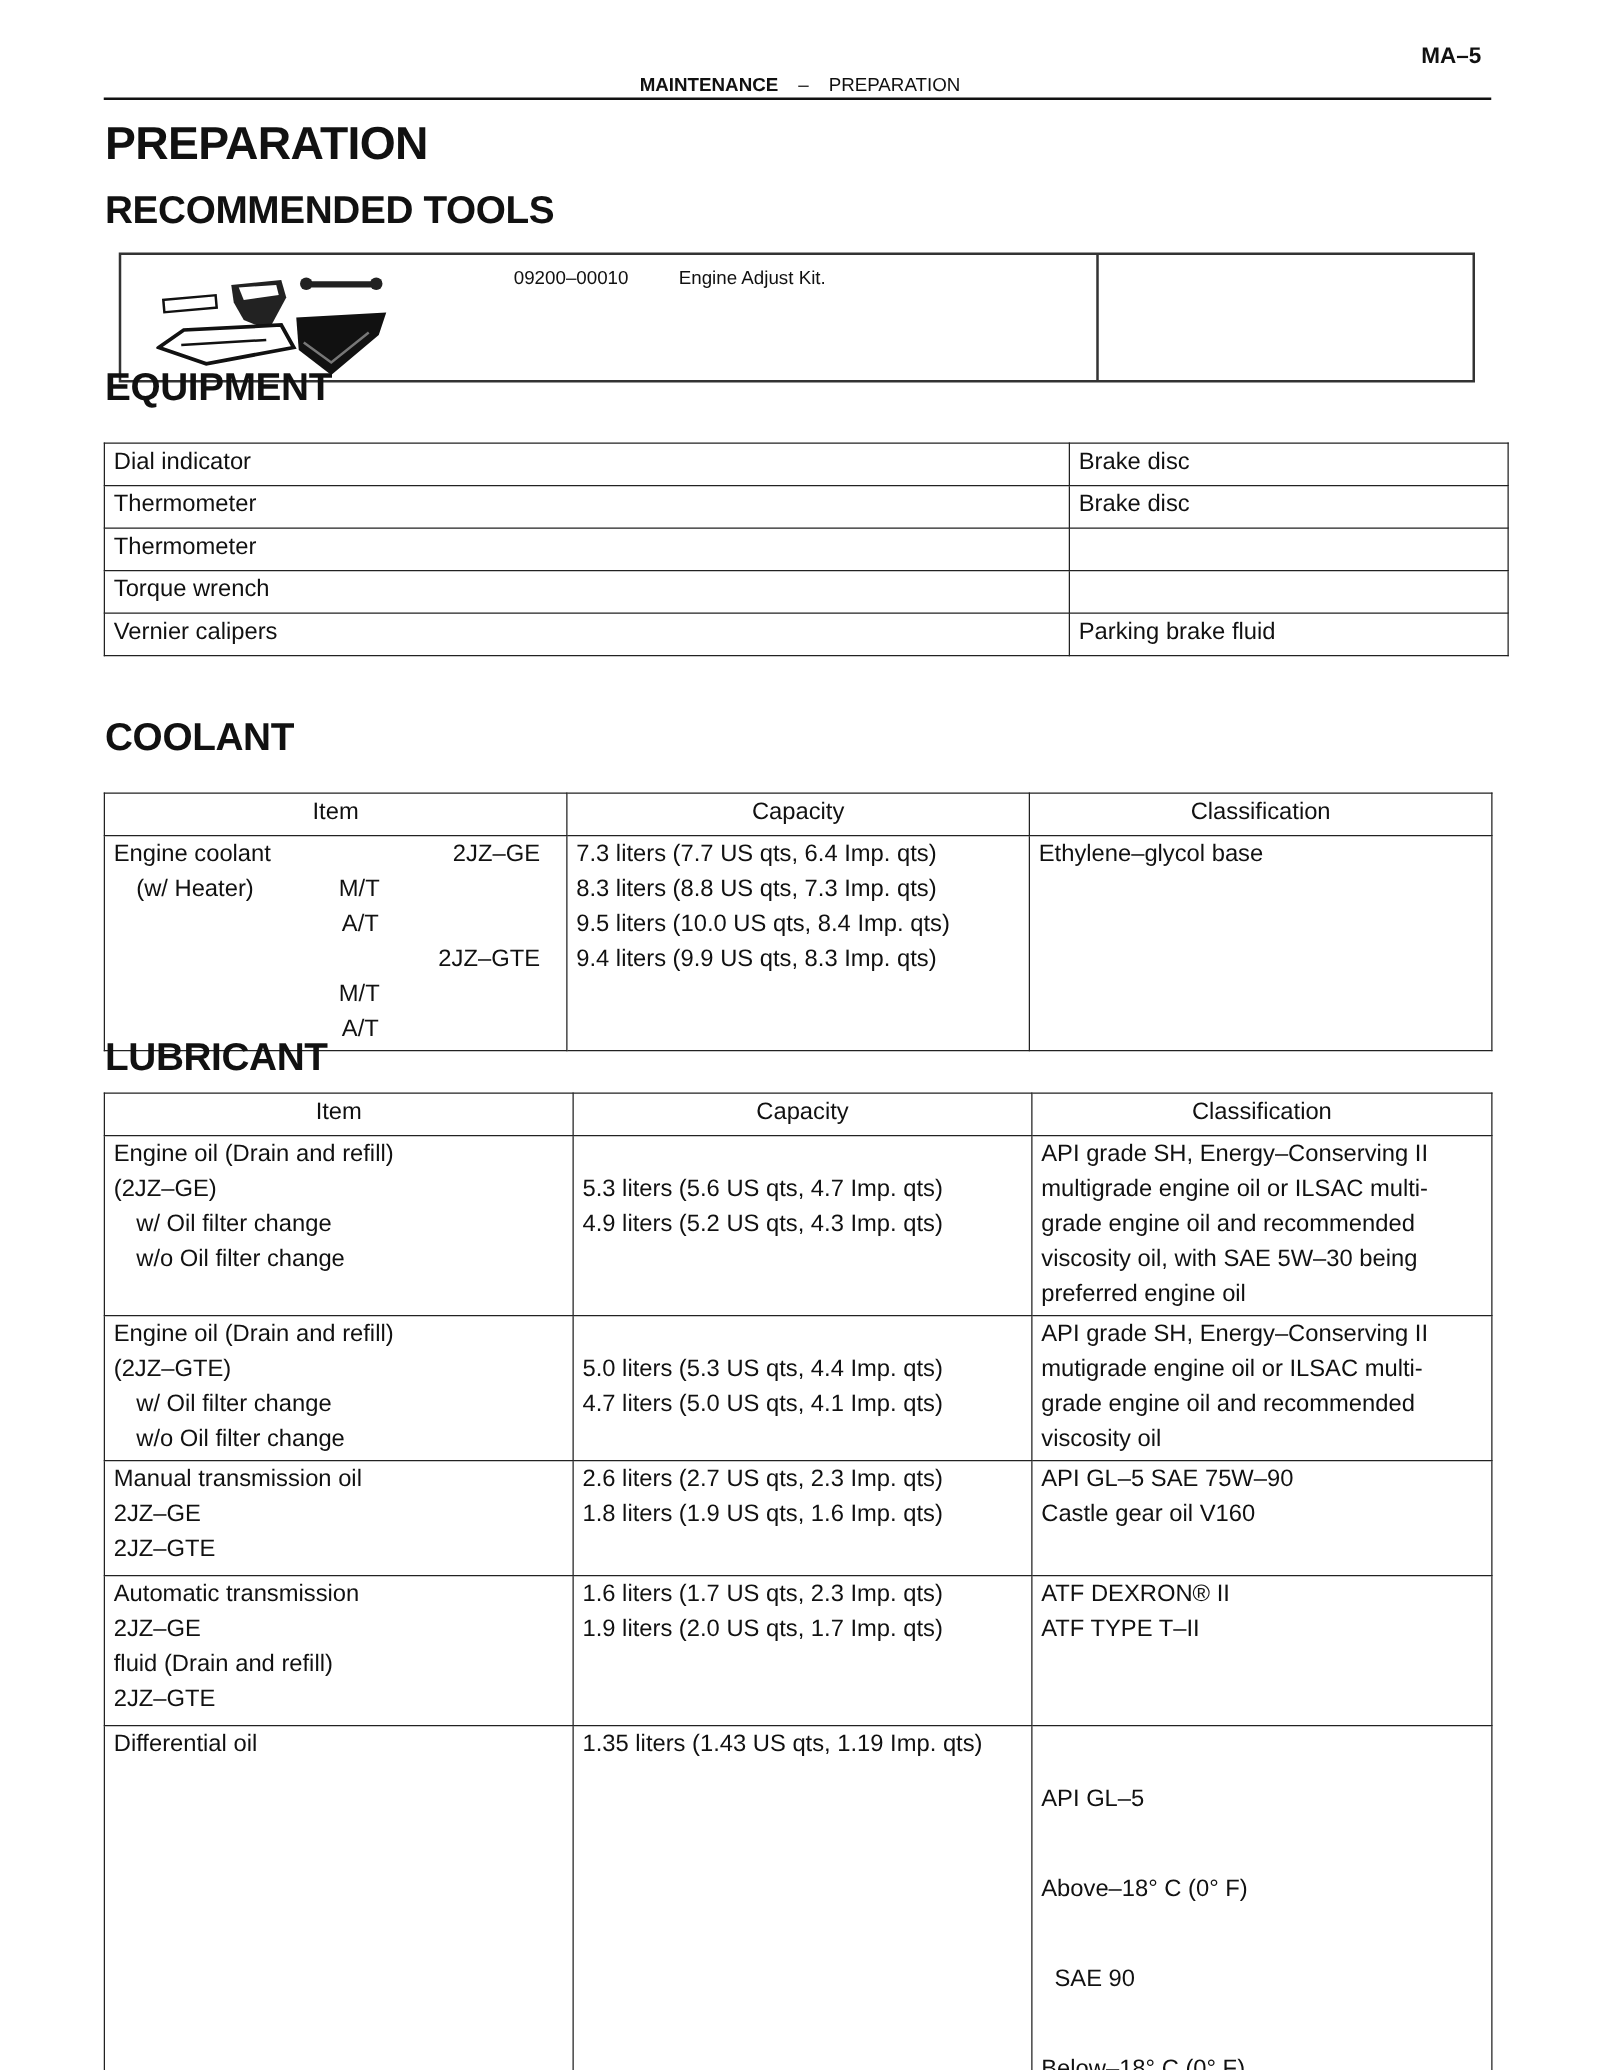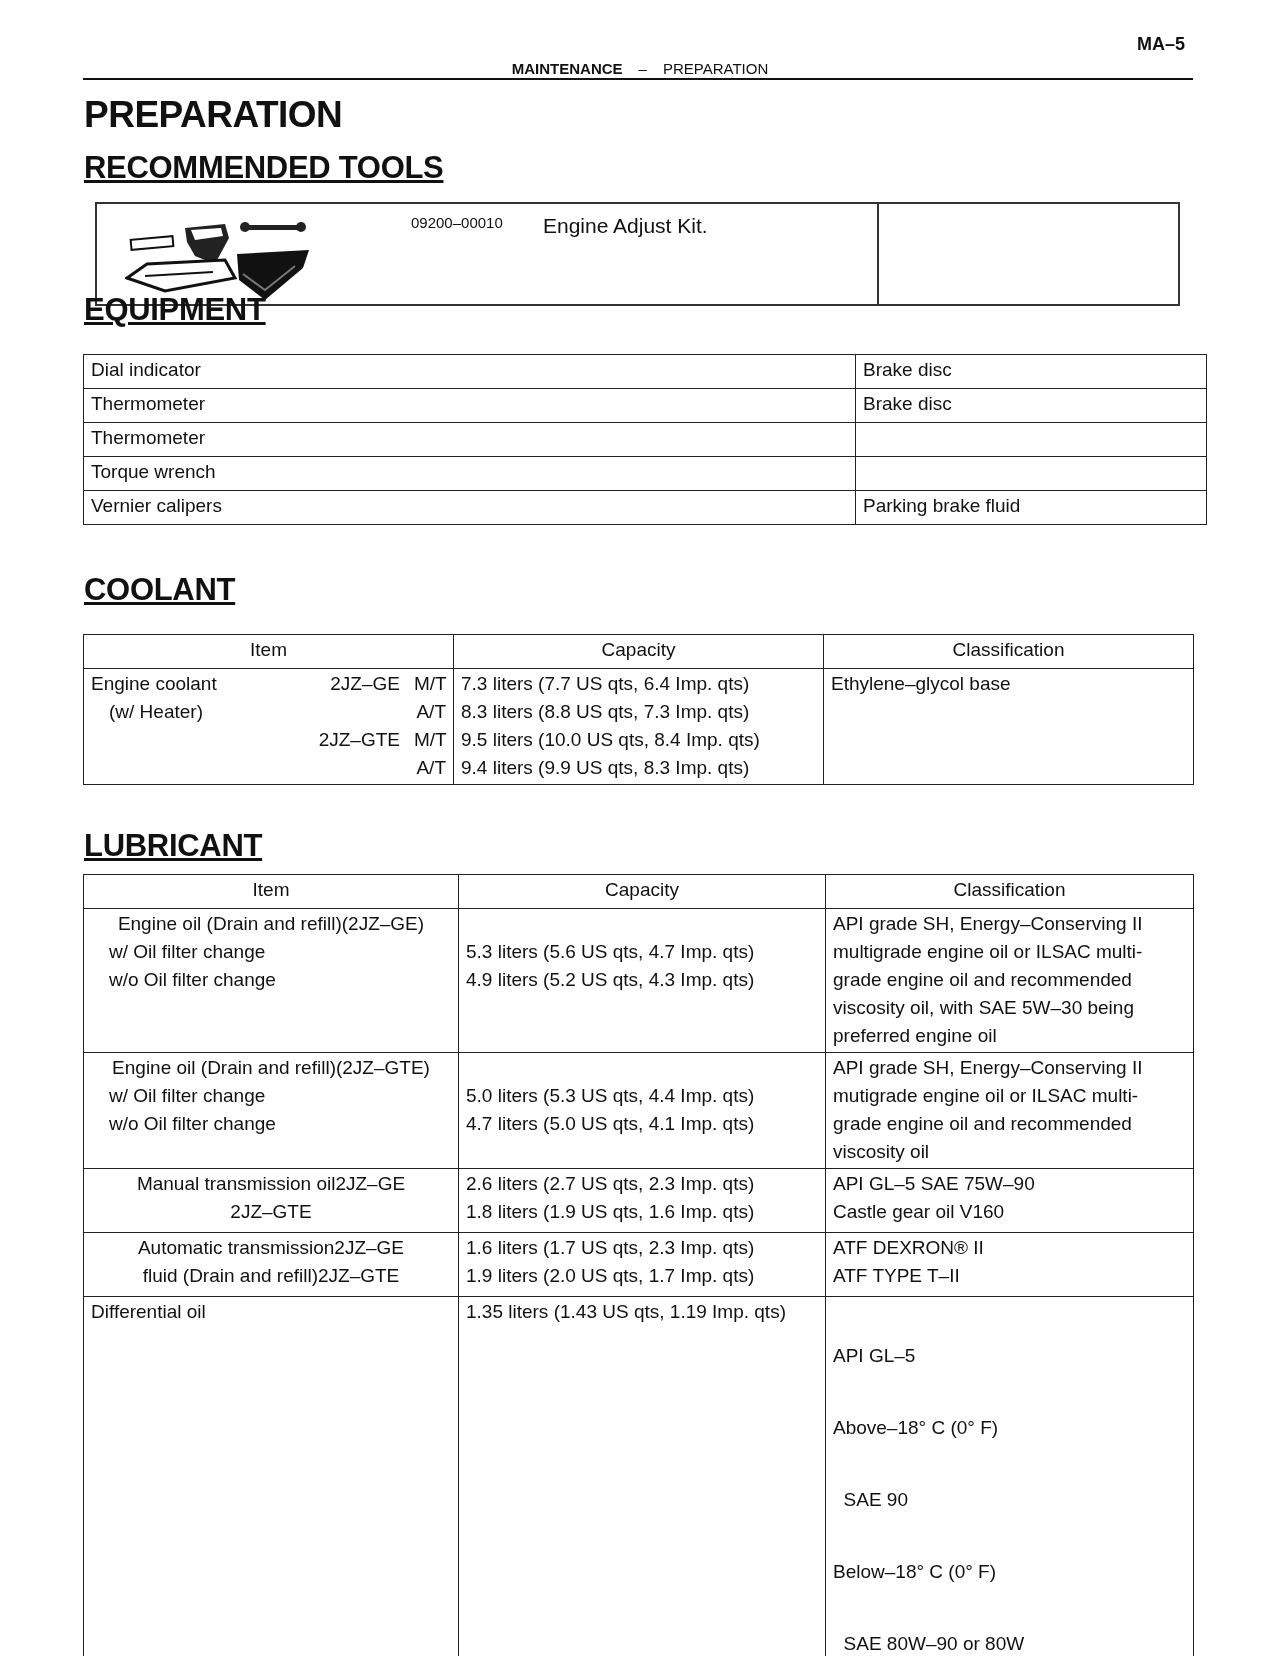--- a/index.html
+++ b/index.html
@@ -3,33 +3,33 @@
 <meta charset="utf-8">
 <style>
   html, body { margin: 0; padding: 0; background: #ffffff; }
   body { width: 1280px; height: 1656px; position: relative; font-family: "Liberation Sans", sans-serif; color: #111; }
   .page-num { position: absolute; top: 34px; right: 95px; font-weight: bold; font-size: 18px; }
   .running-head { position: absolute; top: 60px; left: 0; width: 1280px; text-align: center; font-size: 15px; }
   .running-head .bold { font-weight: bold; }
   .running-head .dash { margin: 0 16px; }
   .head-rule { position: absolute; top: 78px; left: 83px; width: 1110px; height: 2px; background: #111; }
   h1.title { position: absolute; top: 94px; left: 84px; margin: 0; font-size: 37px; font-weight: bold; letter-spacing: -0.5px; }
-  h2.sec { position: absolute; left: 84px; margin: 0; font-size: 31px; font-weight: bold; letter-spacing: -0.3px; text-decoration: underline; }
+  h2.sec { position: absolute; left: 84px; margin: 0; font-size: 31px; font-weight: bold; letter-spacing: -0.3px; }
   .tools-box { position: absolute; top: 202px; left: 95px; width: 1085px; height: 104px; border: 2px solid #333; box-sizing: border-box; }
   .tools-box .divider { position: absolute; left: 780px; top: 0; bottom: 0; width: 2px; background: #333; }
   .tools-box .img { position: absolute; left: 28px; top: 12px; width: 200px; height: 85px; }
   .tools-box .part { position: absolute; left: 314px; top: 10px; font-size: 15px; }
-  .tools-box .name { position: absolute; left: 446px; top: 10px; font-size: 21px; }
+  .tools-box .name { position: absolute; left: 446px; top: 10px; font-size: 15px; }
   table.grid { position: absolute; left: 83px; border-collapse: collapse; font-size: 19px; }
   table.grid td, table.grid th { border: 1.5px solid #222; vertical-align: top; padding: 0 7px; font-weight: normal; }
   table.equip td { height: 33px; line-height: 30px; }
   table.grid th { text-align: center; height: 33px; line-height: 30px; }
   .line { display: block; line-height: 28px; }
   .sub { display: block; line-height: 28px; padding-left: 18px; }
-  .two { display: flex; justify-content: center; line-height: 28px; }
+  .two { display: flex; justify-content: space-between; line-height: 28px; flex-direction: column; }
   .center { display: block; line-height: 28px; }
 </style>
 </head>
 <body>
 
 <div class="page-num">MA–5</div>
 <div class="running-head">
   <span class="bold">MAINTENANCE</span><span class="dash">–</span><span>PREPARATION</span>
 </div>
 <div class="head-rule"></div>

